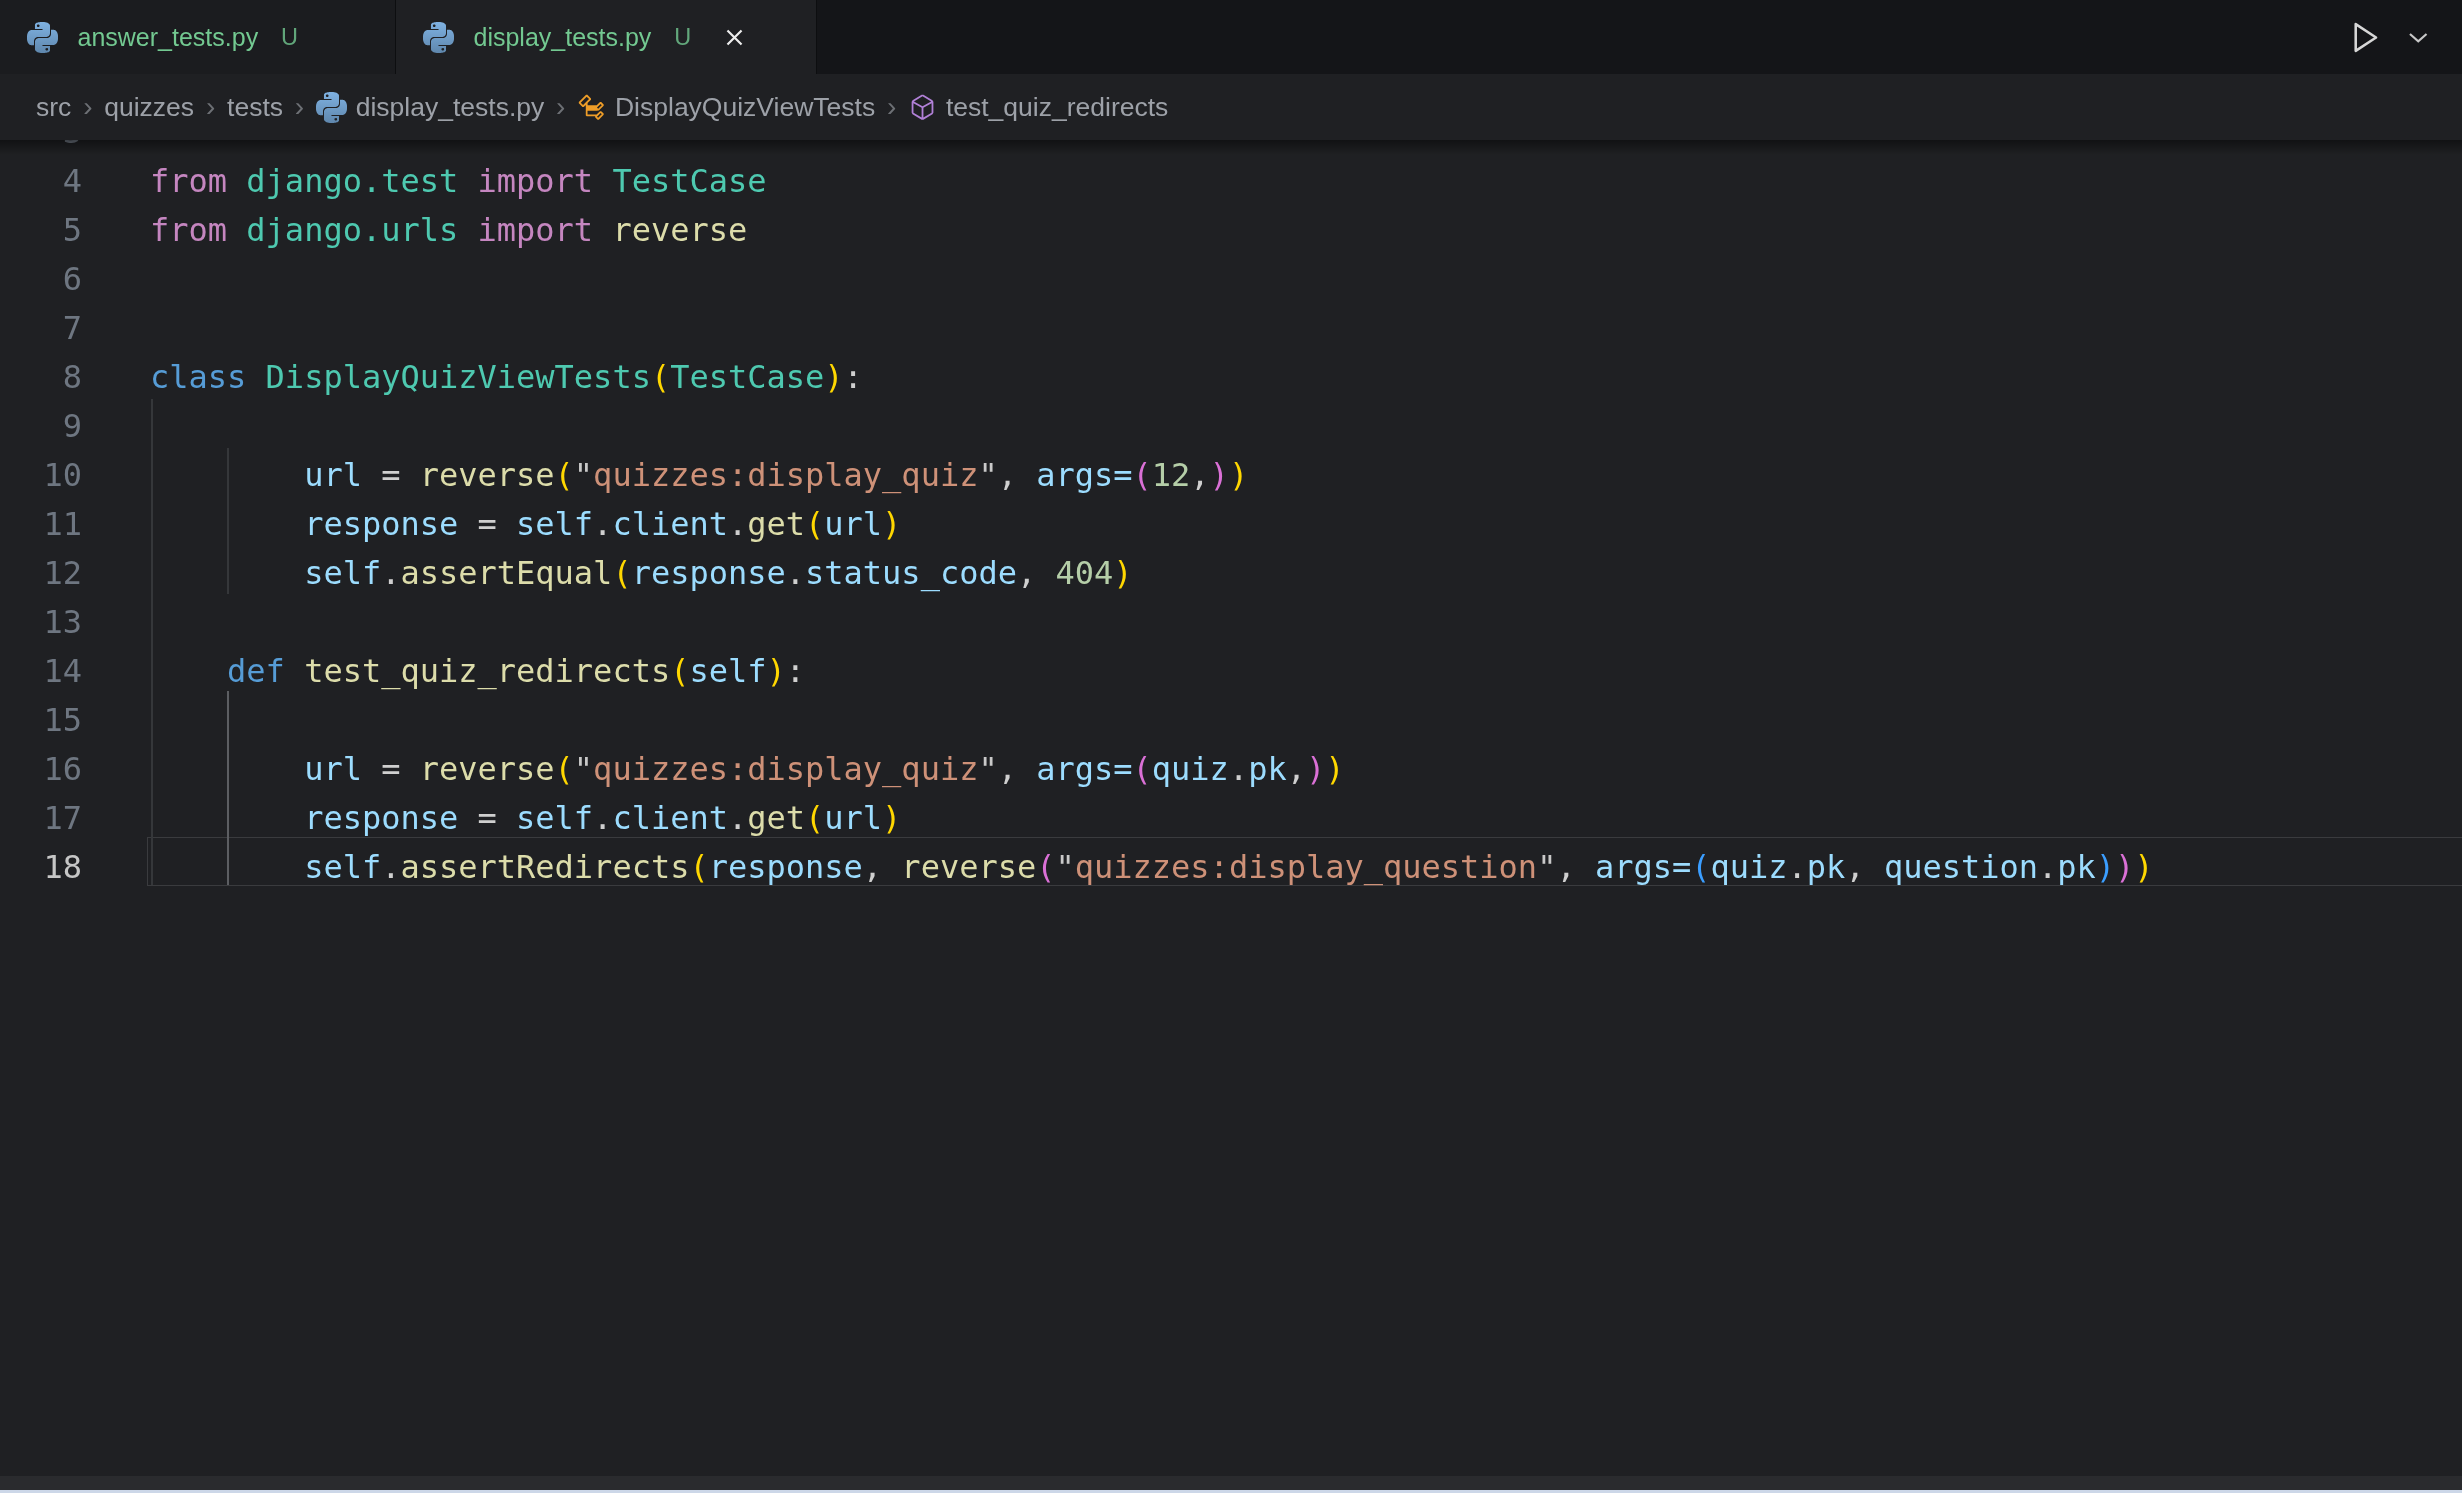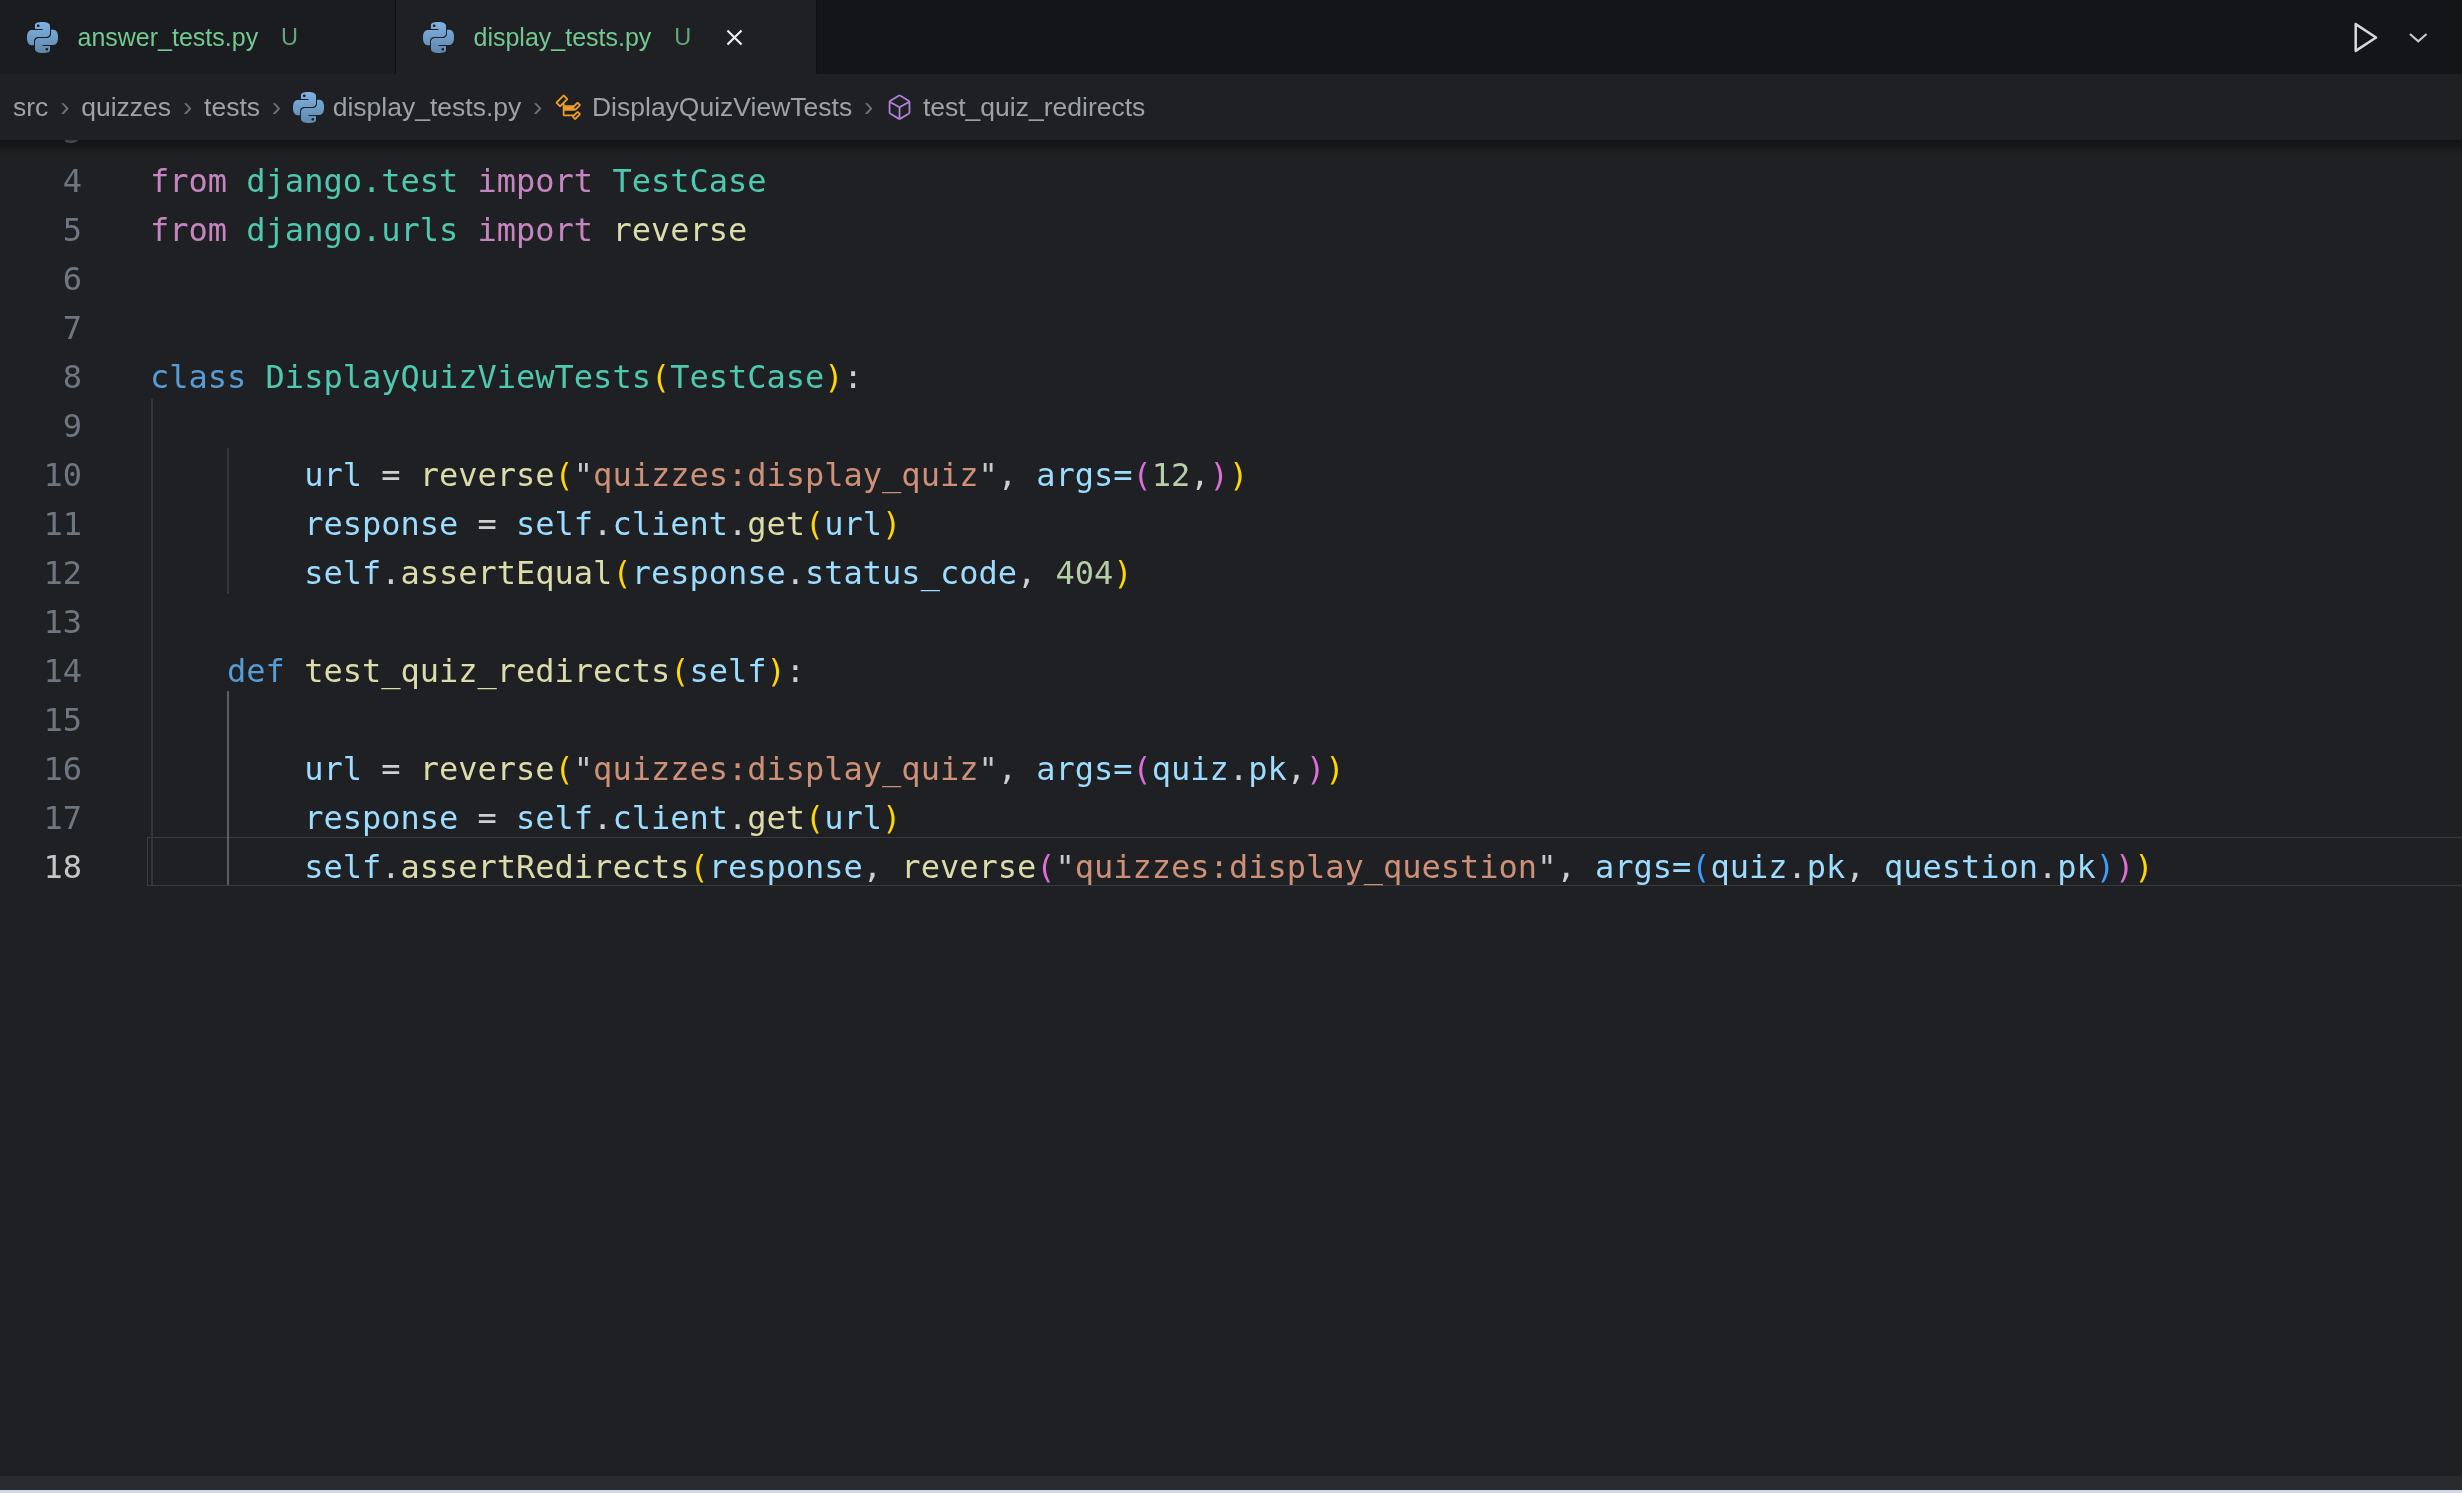--- a/index.html
+++ b/index.html
@@ -22,21 +22,21 @@
   .tab.active{background:#1f2023;}
   .tab-label{font-size:25px;color:#73C991;white-space:nowrap;}
   .tab-badge{font-size:23.5px;color:#73C991;opacity:.8;margin-left:2.9px;}
   .tab-close{display:flex;align-items:center;justify-content:center;margin-left:10.3px;}
   #tab-actions{margin-left:auto;display:flex;align-items:center;gap:22px;padding-right:31px;}
   .icon{display:inline-flex;align-items:center;justify-content:center;flex:none;}
   
   #breadcrumb{
     position:absolute;top:74px;left:0;right:0;height:66px;
     background:#1f2023;display:flex;align-items:center;
-    padding-left:13px;font-size:26.5px;color:#9da1a8;z-index:6;
+    padding-left:36px;font-size:26.5px;color:#9da1a8;z-index:6;
   }
   .crumb{display:inline-flex;align-items:center;gap:8.8px;cursor:pointer;white-space:nowrap;}
   .crumb-sep{color:#6d7075;margin:0 11.8px;font-size:28px;}
   
   #editor{position:absolute;top:140px;left:0;right:0;bottom:0;background:#1f2023;overflow:hidden;}
   #editor-shadow{
     position:absolute;top:0;left:0;right:0;height:14.7px;z-index:5;pointer-events:none;
     background:linear-gradient(to bottom, rgba(0,0,0,.45), rgba(0,0,0,0));
   }
   #lines{position:absolute;top:-32px;left:0;right:0;}

